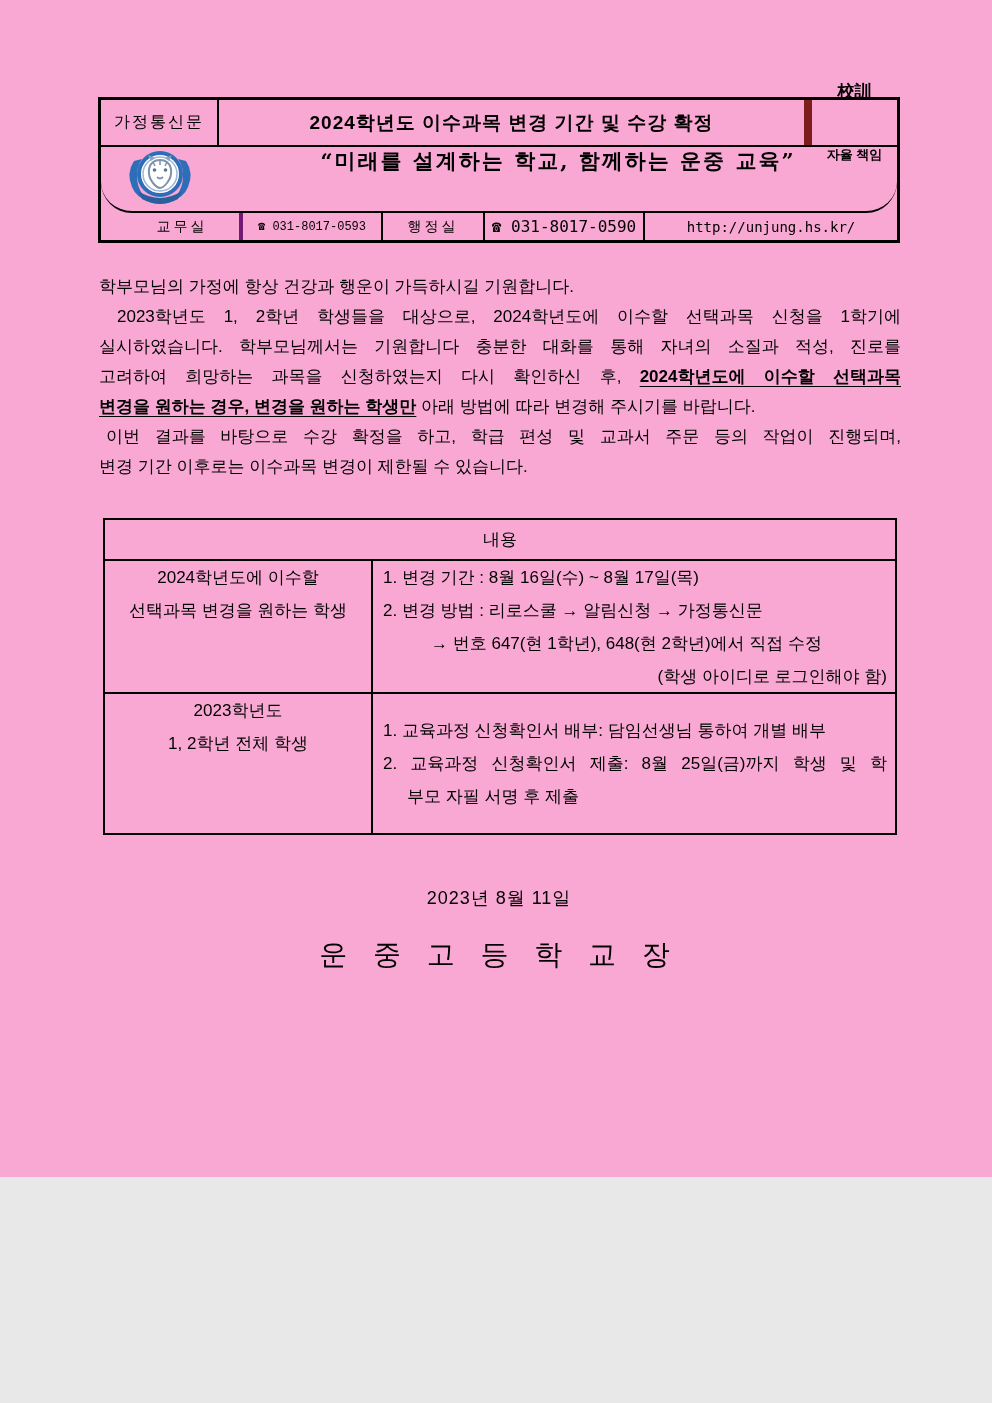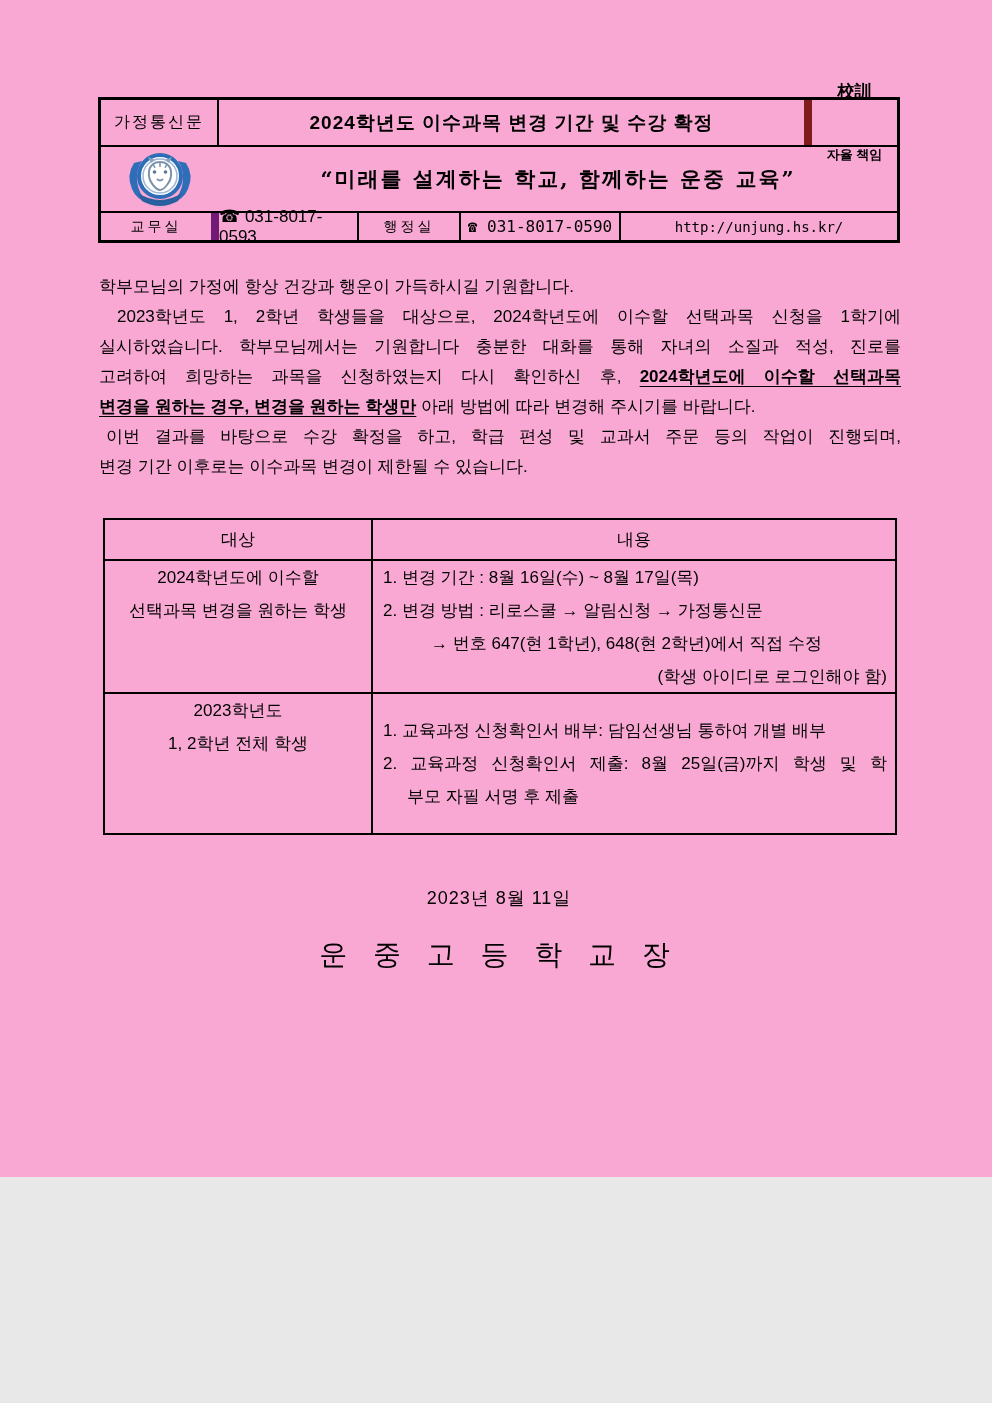--- a/index.html
+++ b/index.html
@@ -11,29 +11,29 @@
   
   .htable{position:absolute;left:98px;top:97px;width:802px;border:3px solid #000;box-sizing:border-box;}
   .hrow{display:flex;box-sizing:border-box;}
   .hrow1{height:47px;border-bottom:2px solid #000;}
   .hcell{box-sizing:border-box;display:flex;align-items:center;justify-content:center;}
   .hc-doctype{width:118px;border-right:2px solid #000;font-size:16px;letter-spacing:2px;}
   .hc-title{flex:1;font-size:19px;font-weight:bold;letter-spacing:1px;}
   .hc-motto{width:93px;border-left:8px solid #7f1d1d;flex-direction:column;line-height:1.15;gap:46px;}
   .hc-motto .m1{font-size:17px;font-weight:bold;}
   .hc-motto .m2{font-size:13px;font-weight:bold;}
-  .hrow2{height:66px;border-bottom:2px solid #000;align-items:center;}
+  .hrow2{height:66px;border-bottom:2px solid #000;align-items:flex-start;border-radius:31px;}
   .logo-box{width:118px;display:flex;align-items:center;justify-content:center;}
   .slogan-box{flex:1;display:flex;align-items:center;justify-content:center;
     font-family:"DejaVu Serif","Liberation Serif",serif;font-size:21px;font-weight:bold;
     letter-spacing:2px;}
   .hrow3{height:27px;}
   .hc-r3{font-size:14px;}
-  .hc-office1{width:118px;border-right:8px solid #701a75;letter-spacing:3px;}
-  .hc-phone1{width:140px;border-right:2px solid #000;font-family:Liberation Sans, sans-serif;font-size:17px;}
+  .hc-office1{width:118px;border-right:4px solid #701a75;letter-spacing:3px;margin-left:24px;}
+  .hc-phone1{width:140px;border-right:2px solid #000;font-family:Liberation Mono, monospace;font-size:12px;}
   .hc-office2{width:102px;border-right:2px solid #000;letter-spacing:3px;}
   .hc-phone2{width:160px;border-right:2px solid #000;font-family:"DejaVu Sans Mono","Liberation Mono",monospace;font-size:16px;}
   .hc-url{flex:1;font-family:"DejaVu Sans Mono","Liberation Mono",monospace;font-size:14px;}
   
   .bodytext{position:absolute;left:99px;top:272px;width:802px;font-size:17px;line-height:30px;}
   .bline{white-space:normal;}
   .just{text-align:justify;text-align-last:justify;}
   .ind2{padding-left:18px;}
   .ind1{padding-left:7px;}
   .uline{text-decoration:underline;text-underline-offset:4px;font-weight:bold;}
@@ -103,21 +103,20 @@
     <div class="bline just ind2">2023학년도 1, 2학년 학생들을 대상으로, 2024학년도에 이수할 선택과목 신청을 1학기에</div>
     <div class="bline just">실시하였습니다. 학부모님께서는 기원합니다 충분한 대화를 통해 자녀의 소질과 적성, 진로를</div>
     <div class="bline just"><span>고려하여 희망하는 과목을 신청하였는지 다시 확인하신 후, </span><span class="uline">2024학년도에 이수할 선택과목</span></div>
     <div class="bline"><span class="uline">변경을 원하는 경우, 변경을 원하는 학생만</span><span> 아래 방법에 따라 변경해 주시기를 바랍니다.</span></div>
     <div class="bline just ind1">이번 결과를 바탕으로 수강 확정을 하고, 학급 편성 및 교과서 주문 등의 작업이 진행되며,</div>
     <div class="bline">변경 기간 이후로는 이수과목 변경이 제한될 수 있습니다.</div>
   </div>
 
   <div class="mtable">
     <div class="mrow mhead">
-      <div class="mcell mc-left">대상</div>
       <div class="mcell mc-right">내용</div>
     </div>
     <div class="mrow mrow1">
       <div class="mcell mc-left">
         <div>2024학년도에 이수할</div>
         <div>선택과목 변경을 원하는 학생</div>
       </div>
       <div class="mcell mc-right">
         <div class="cline">1. 변경 기간 : 8월 16일(수) ~ 8월 17일(목)</div>
         <div class="cline">2. 변경 방법 : 리로스쿨 → 알림신청 → 가정통신문</div>

